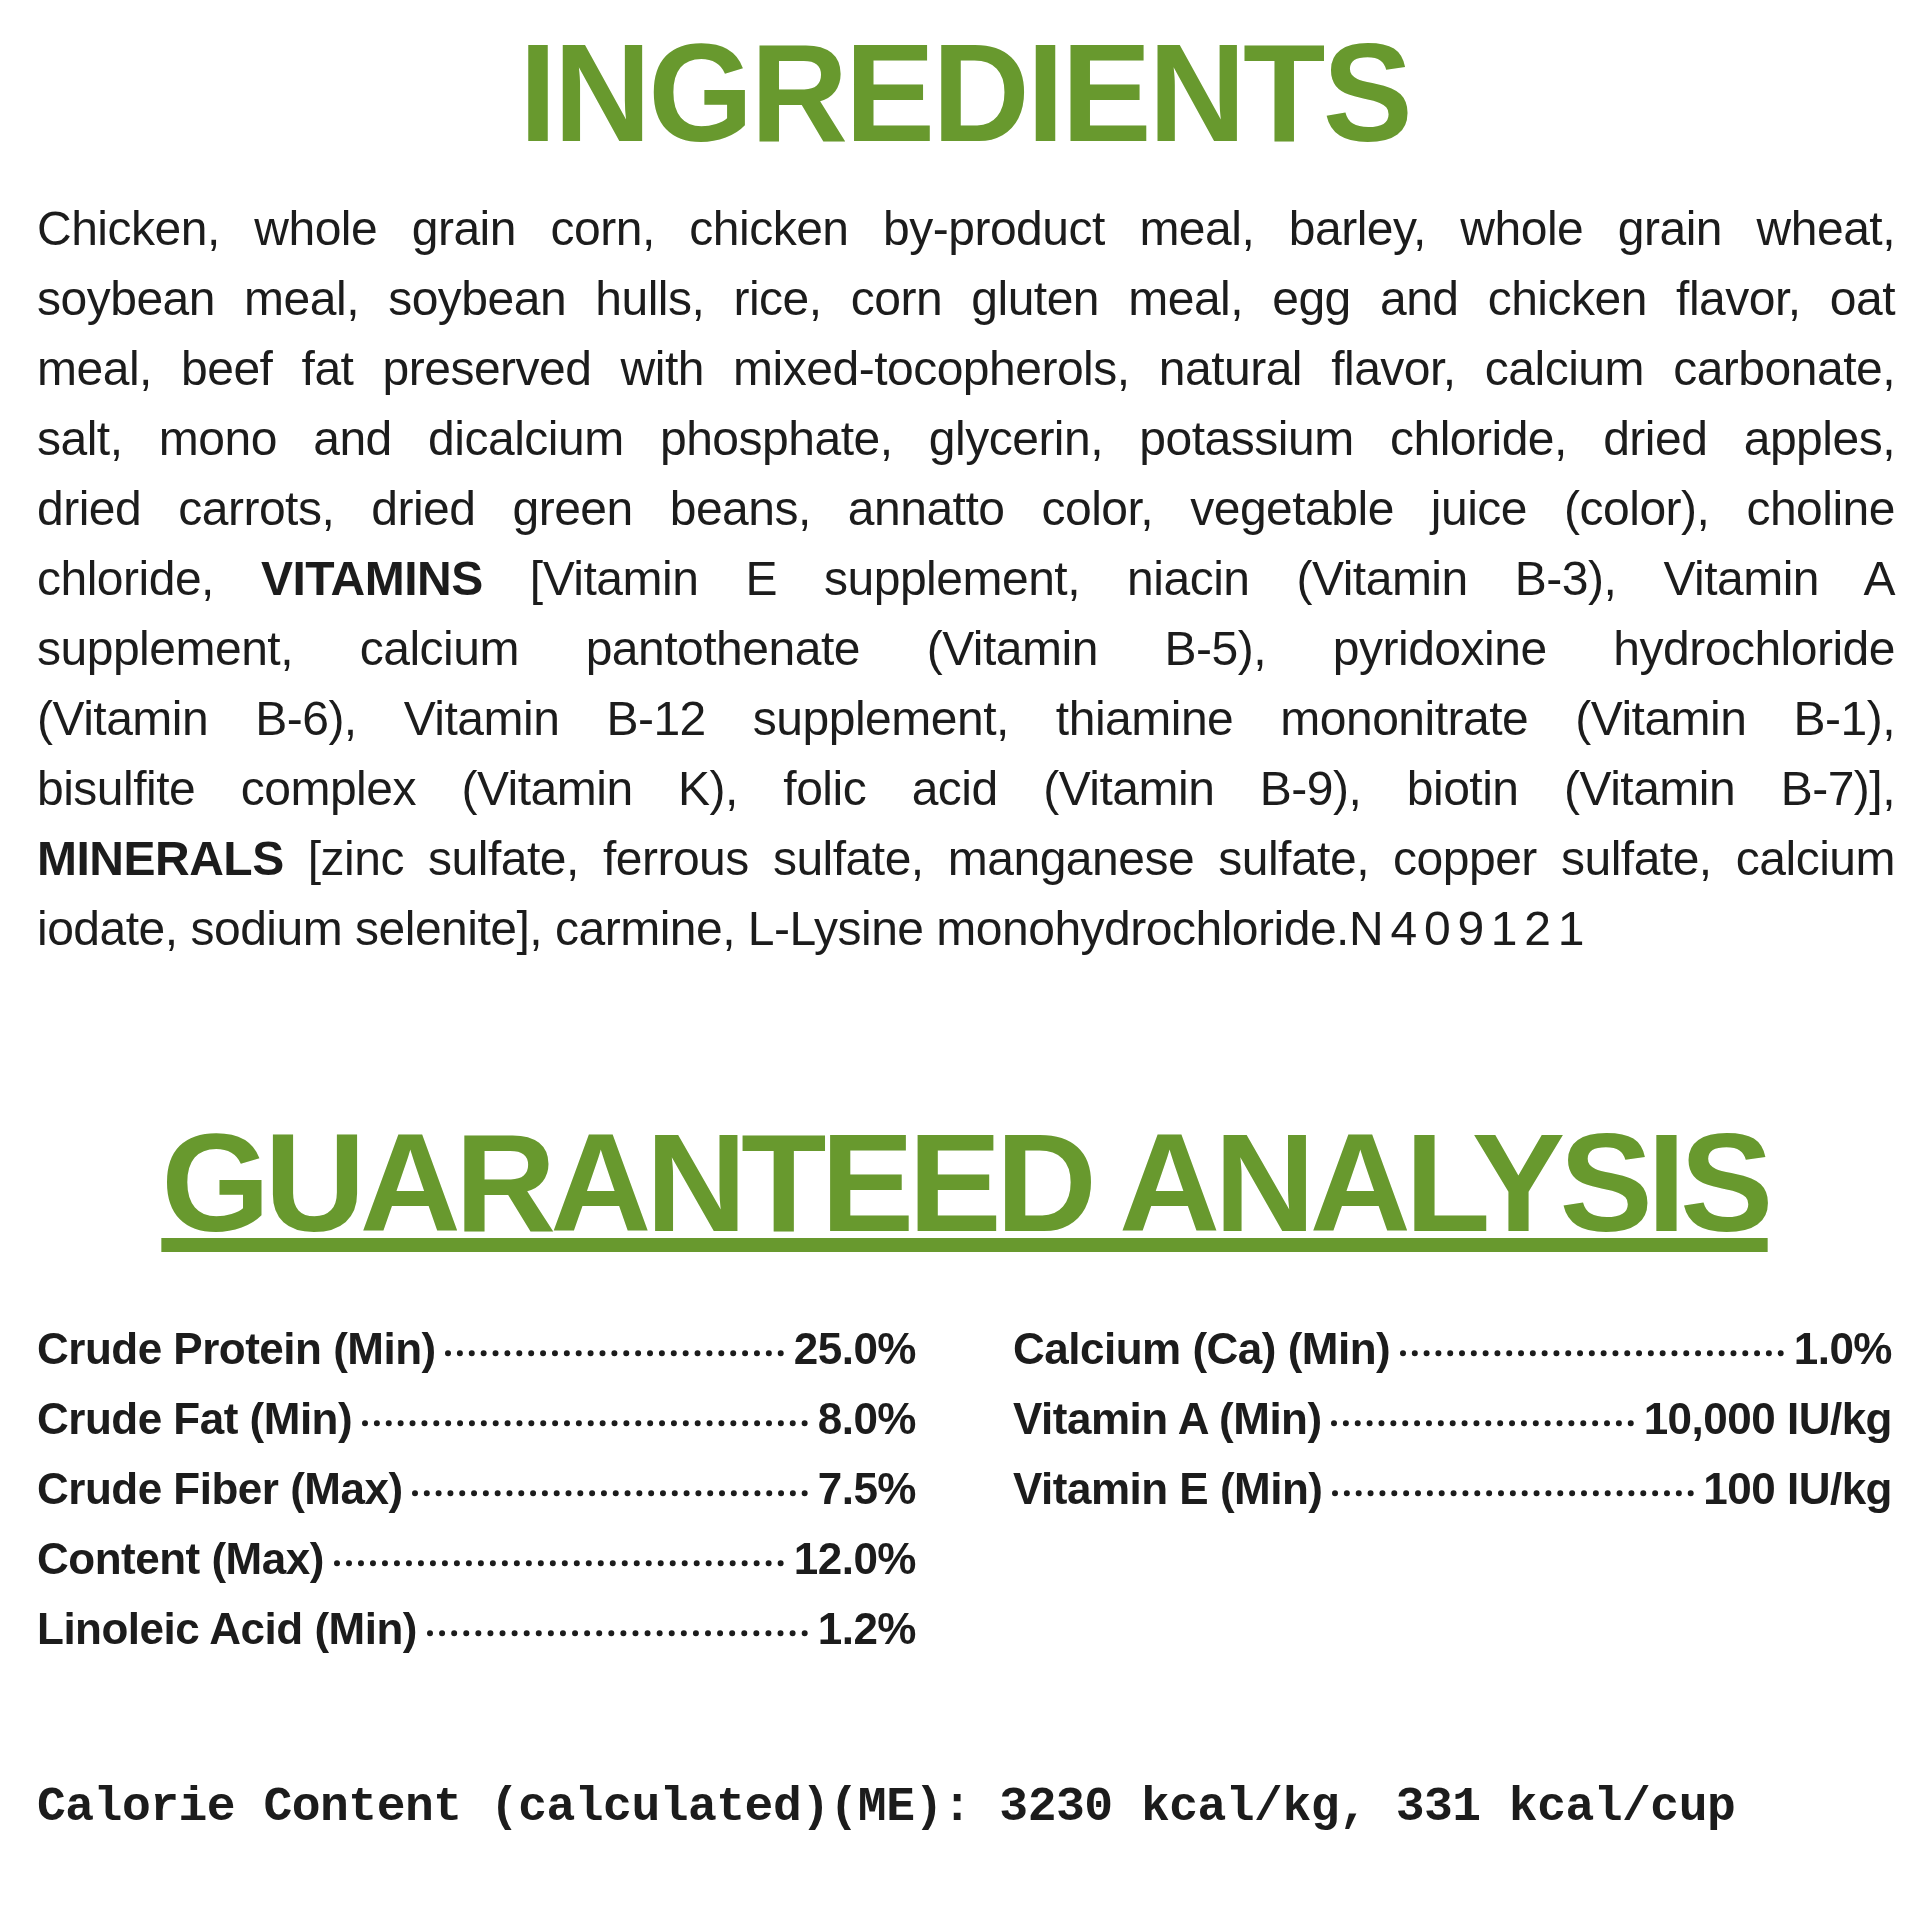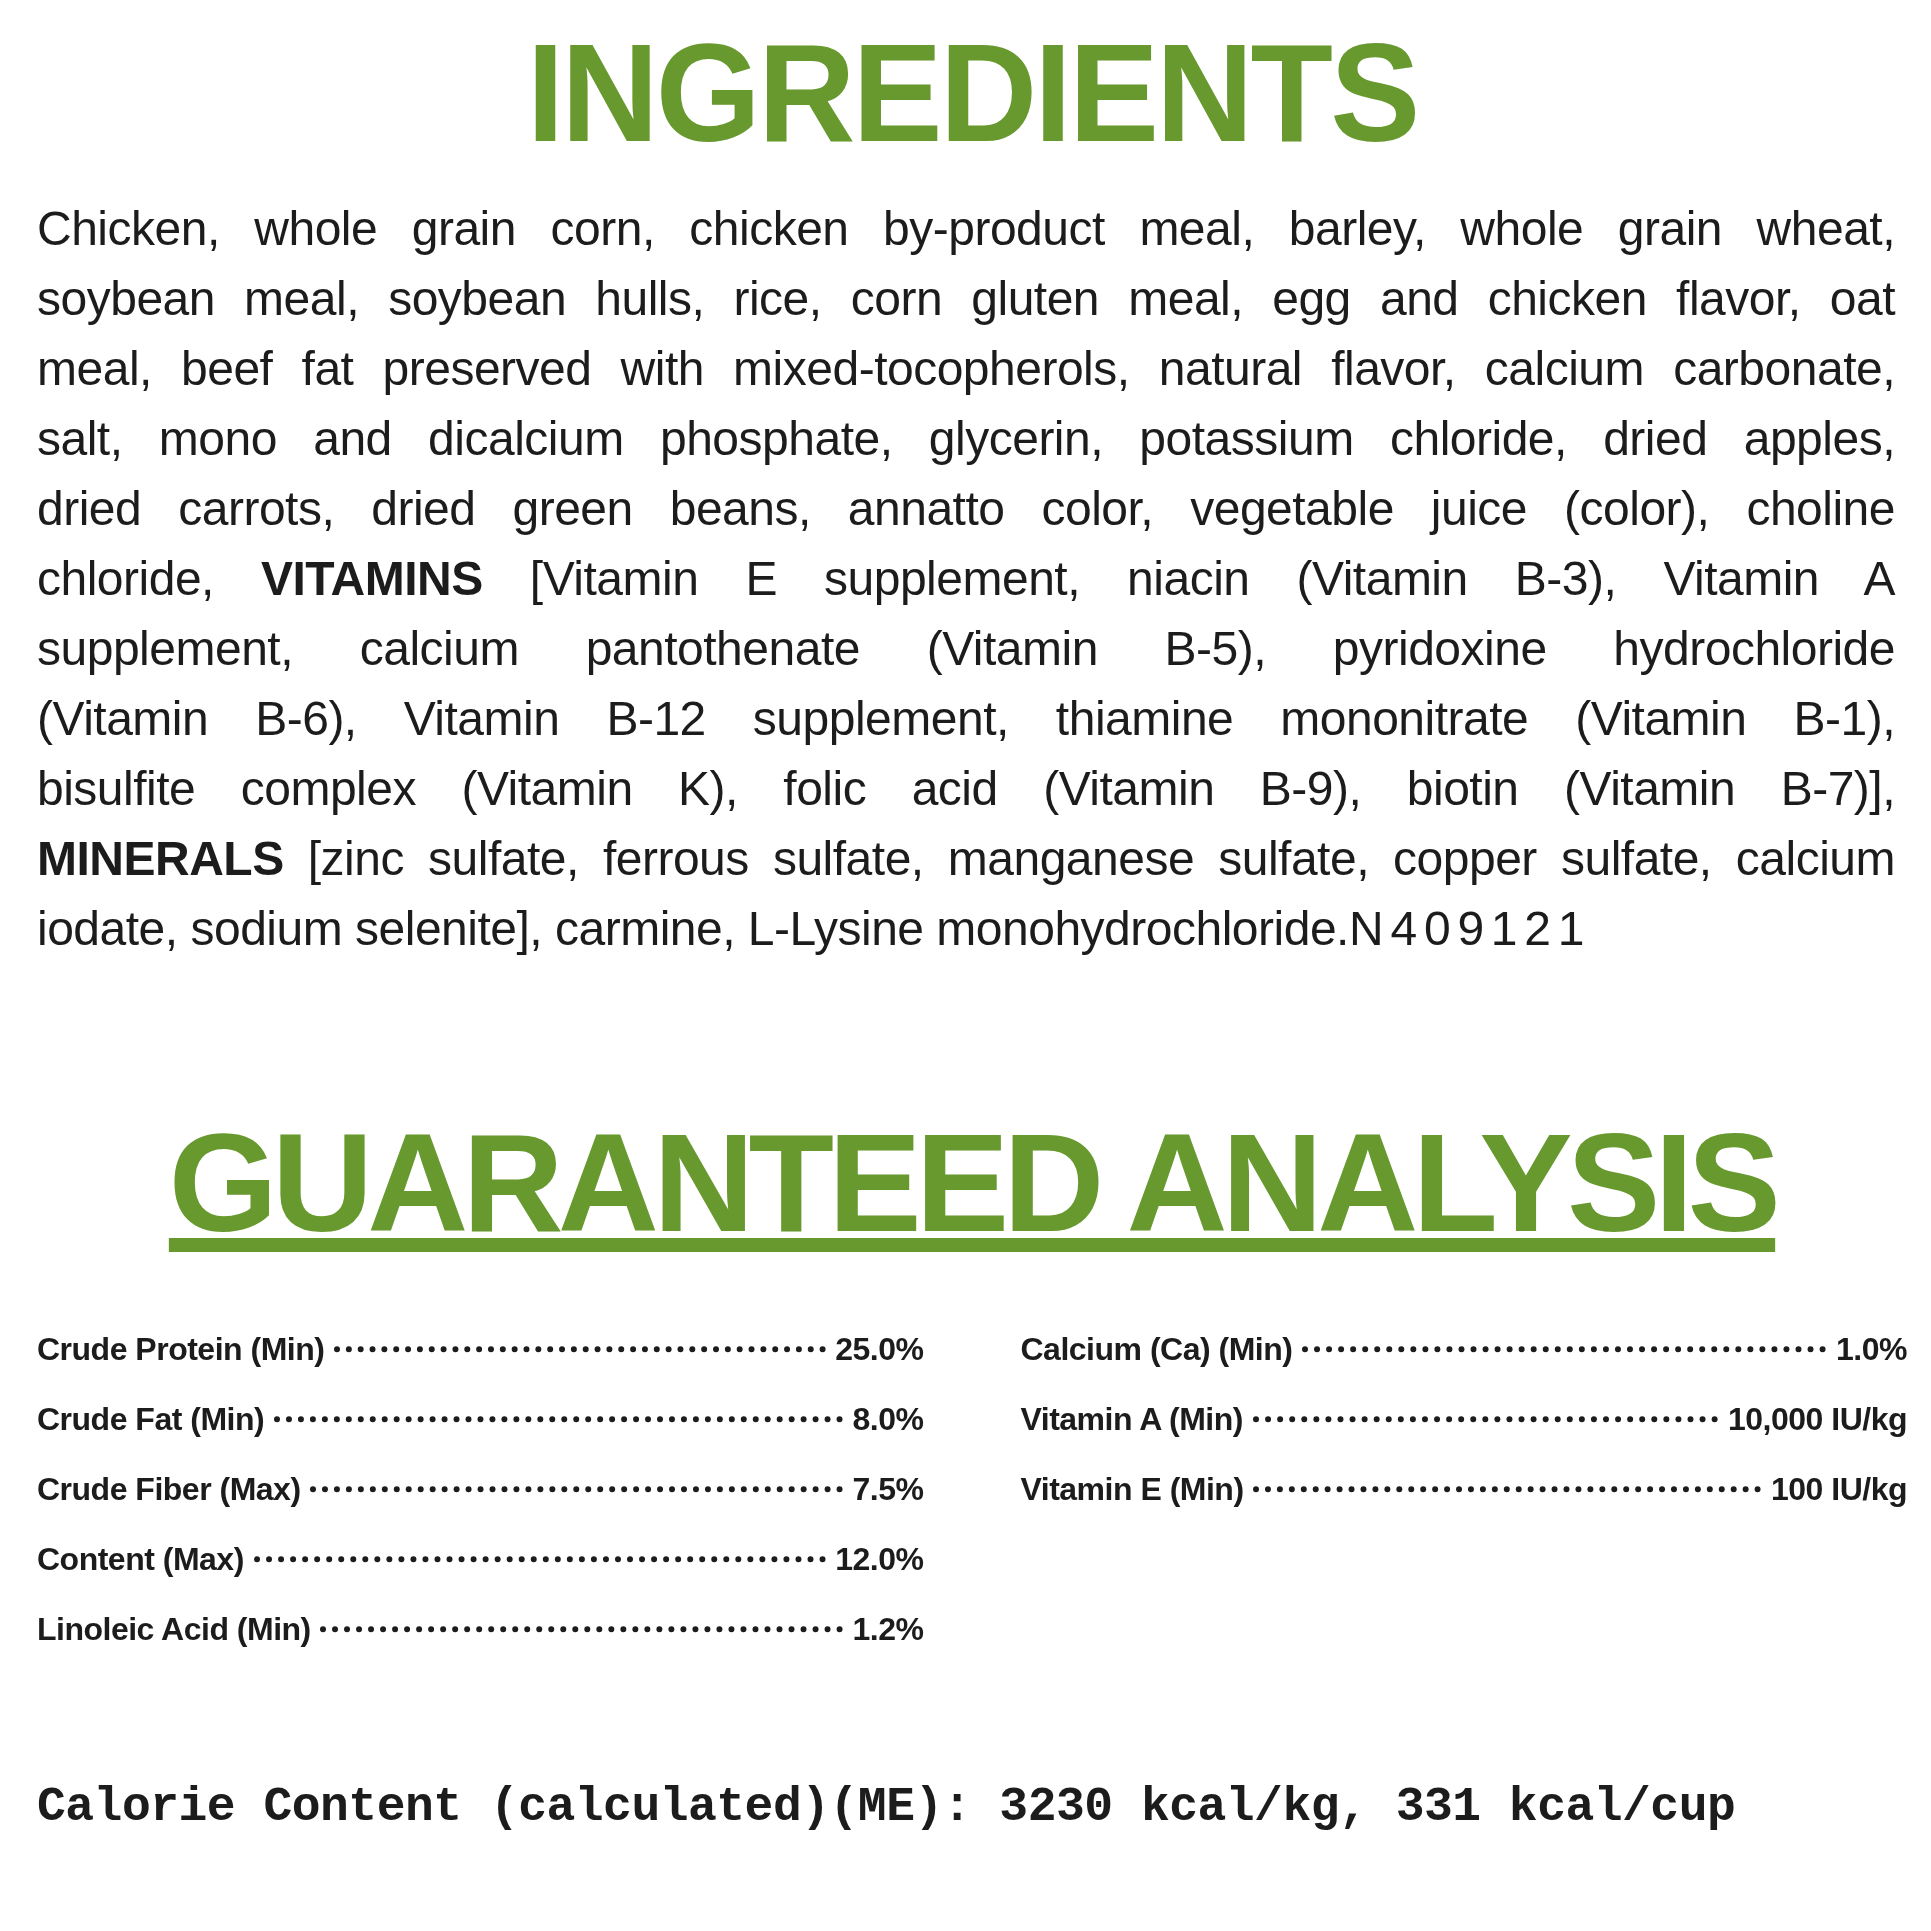--- a/index.html
+++ b/index.html
@@ -9,21 +9,21 @@
     width: 1931px;
     height: 1931px;
     overflow: hidden;
     font-family: "Liberation Sans", sans-serif;
     color: #1c1c1c;
   }
   .page {
     box-sizing: border-box;
     width: 1931px;
     height: 1396px;
-    padding: 23px 24px 0 37px;
+    padding: 23px 39px 0 37px;
     background: #ffffff;
   }
   .h-green {
     color: #68992e;
     font-weight: 700;
     text-align: center;
     white-space: nowrap;
     line-height: 1.05;
     margin: 0;
   }
@@ -63,21 +63,21 @@
   }
   .ga-grid {
     display: flex;
     gap: 97px;
     margin-top: 58px;
   }
   .ga-col { flex: 1 1 0; min-width: 0; }
   .ga-row {
     display: flex;
     align-items: baseline;
-    font-size: 32px;
+    font-size: 44px;
     font-weight: 700;
     line-height: 70px;
     letter-spacing: -0.5px;
   }
   .ga-label { white-space: nowrap; }
   .ga-value { white-space: nowrap; }
   .leader {
     flex: 1 1 auto;
     min-width: 29px;
     border-bottom: 6.8px dotted #1c1c1c;

